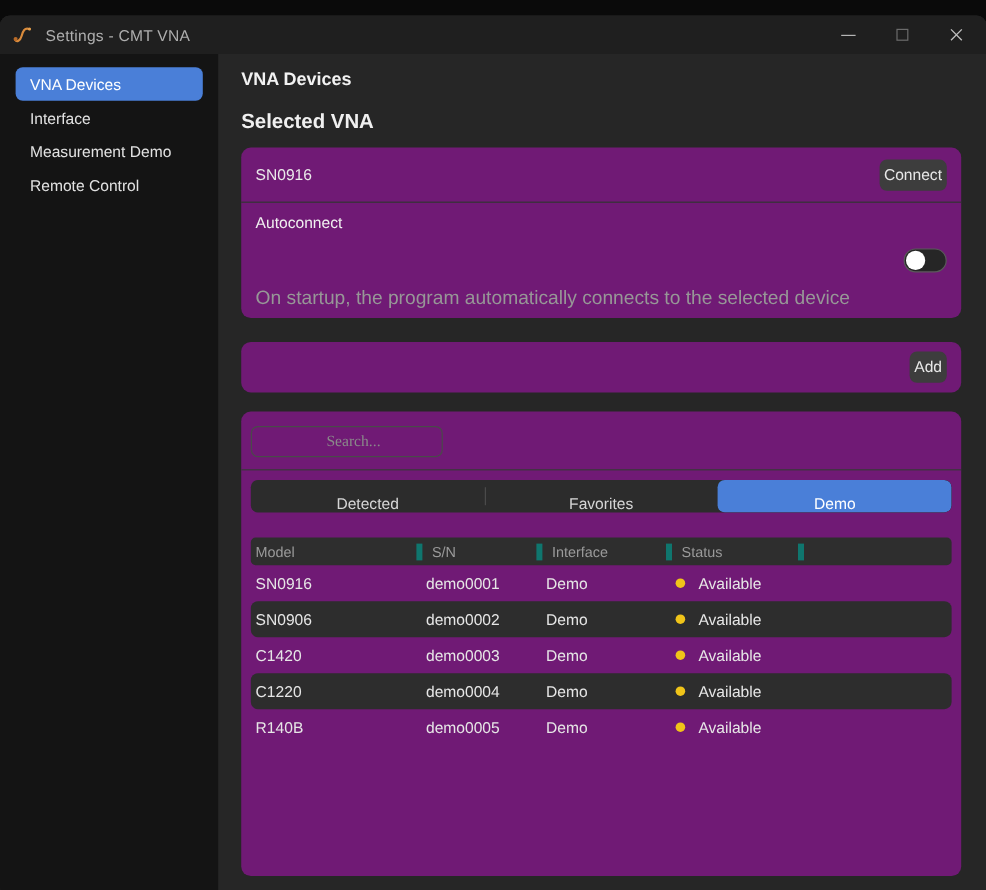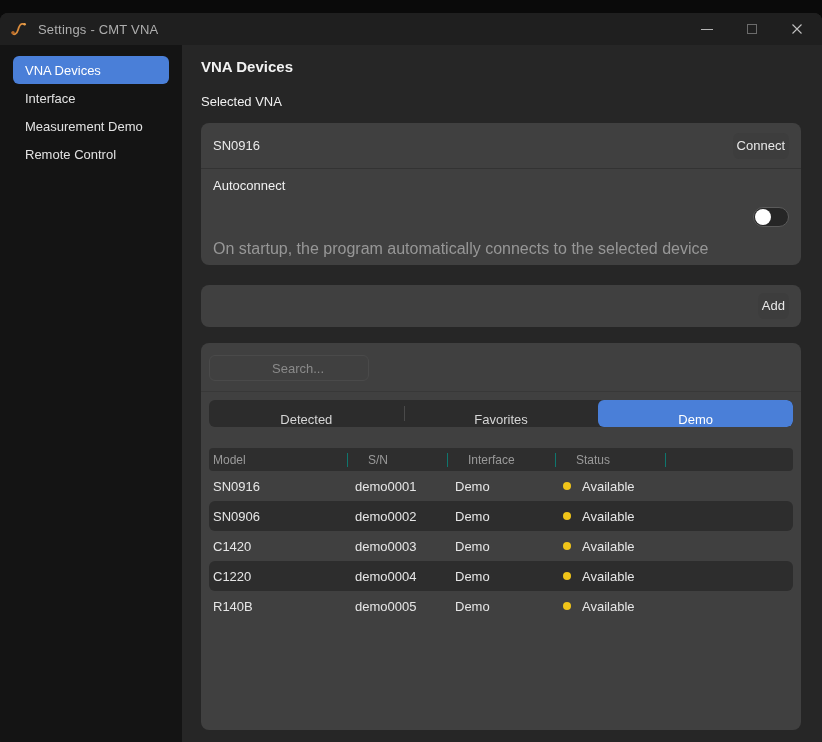--- a/index.html
+++ b/index.html
@@ -52,22 +52,22 @@
   }
   .side-item.selected { background: #4a7fd8; color: #ffffff; }
   .main {
     flex: 1;
     background: #262626;
     padding: 0 21px 18px 19px;
     display: flex; flex-direction: column;
     overflow: hidden;
   }
   .page-title { margin-top: 13px; font-size: 15px; font-weight: bold; color: #f2f2f2; line-height: 18px; }
-  .section-title { margin-top: 18px; font-size: 13px; font-weight: normal; color: #f0f0f0; line-height: 15px; }
-  .card { background: #404040; border-radius: 8px; }
+  .section-title { margin-top: 18px; font-size: 17px; font-weight: bold; color: #f0f0f0; line-height: 15px; }
+  .card { background: #701a75; border-radius: 8px; }
   .card1 { margin-top: 14px; }
   .card-row { display: flex; align-items: center; padding: 0 12px; height: 45px; }
   .divider-h { border-top: 1px solid #333333; }
   .vna-name { font-size: 13px; color: #eaeaea; }
   .grow { flex: 1; }
   .btn {
     background: #3d3d3d; border: none; border-radius: 6px;
     color: #e8e8e8; font-size: 13px; font-family: "Liberation Sans", sans-serif;
     padding: 6px 4px; height: 26px; line-height: 14px;
     cursor: default;
@@ -96,21 +96,21 @@
     margin-top: 4px;
     width: 160px; height: 26px;
     border: 1px solid #4a4a4a; border-radius: 6px;
     display: flex; align-items: center;
     padding: 0 8px; gap: 6px;
     background: transparent;
   }
   .search-box input {
     border: none; outline: none; background: transparent;
     color: #d8d8d8; font-size: 13px; width: 110px;
-    font-family: Liberation Sans, sans-serif;
+    font-family: Liberation Serif, serif;
     margin-left: 48px;
   }
   .search-box input::placeholder { color: #8a8a8a; }
   .full-divider { margin: 10px -8px 0 -8px; border-top: 1px solid #383838; }
   
   .seg {
     margin-top: 8px; height: 27px;
     background: #2c2c2c; border-radius: 6px;
     display: flex; overflow: hidden;
   }
@@ -125,22 +125,22 @@
   .seg-item.selected { background: #4a7fd8; color: #ffffff; border-radius: 6px; }
   
   .thead {
     margin-top: 21px; height: 23px;
     background: #2e2e2e; border-radius: 4px;
     display: grid; grid-template-columns: 138px 100px 108px 110px 1fr;
     align-items: center;
   }
   .th {
     font-size: 12px; color: #9a9a9a;
-    padding-left: 20px; height: 14px; line-height: 14px;
-    border-left: 1px solid #0f766e;
+    padding-left: 8px; height: 14px; line-height: 14px;
+    border-left: 5px solid #0f766e;
   }
   .th:first-child { border-left: none; padding-left: 4px; }
   .trow {
     height: 30px;
     display: grid; grid-template-columns: 138px 100px 108px 110px 1fr;
     align-items: center;
     border-radius: 6px;
   }
   .trow.stripe { background: #2d2d2d; }
   .td { font-size: 13px; color: #e6e6e6; padding-left: 8px; }

